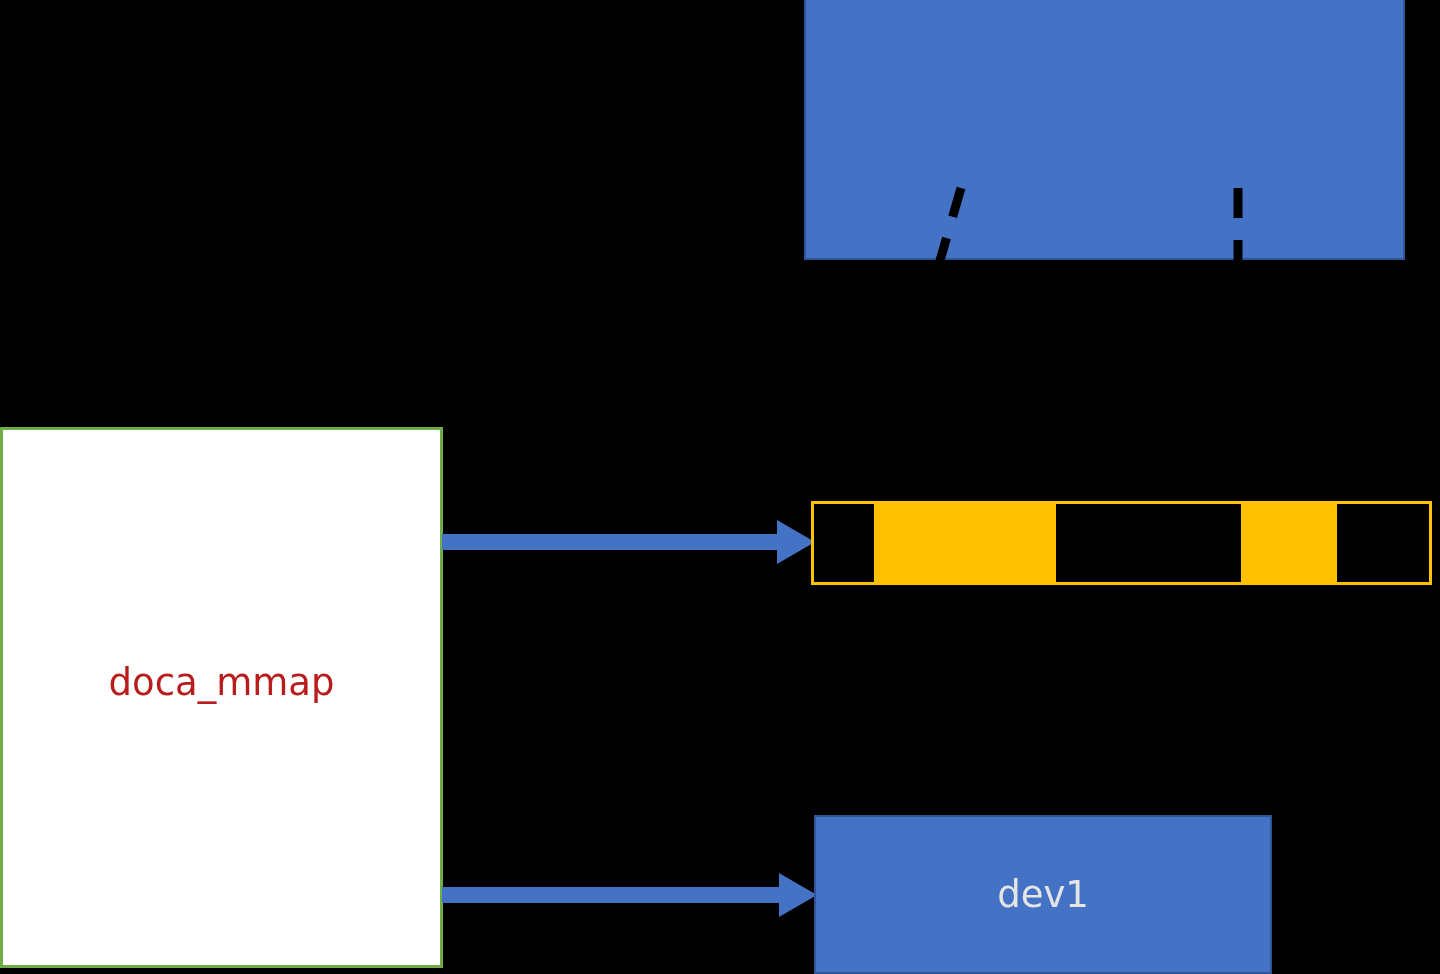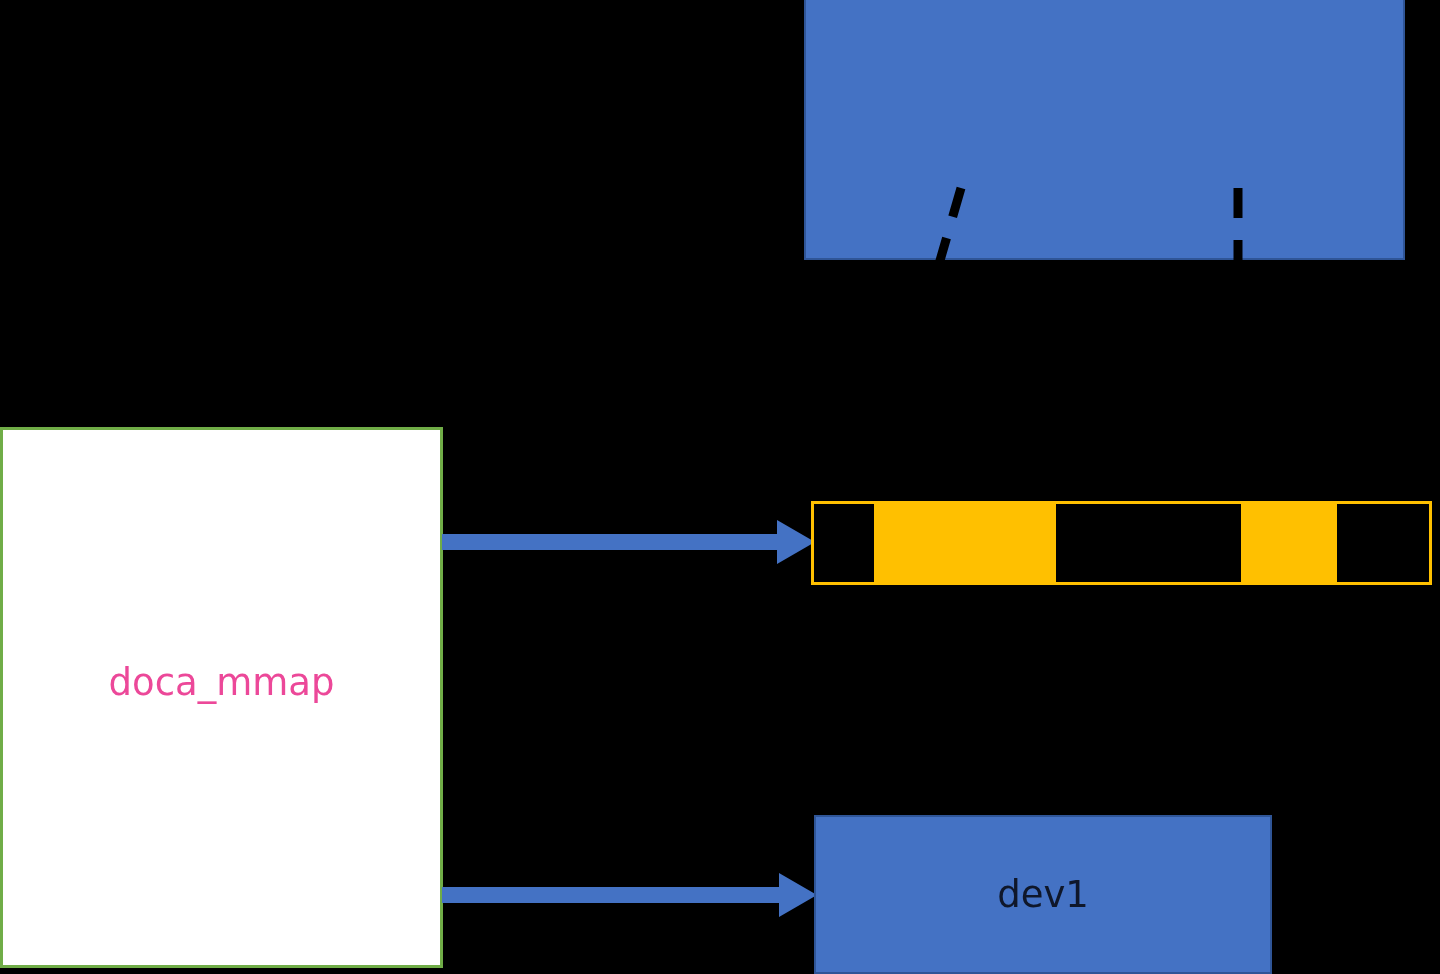--- a/index.html
+++ b/index.html
@@ -41,21 +41,21 @@
     background: #FFFFFF;
     border: 3px solid #70AD47;
     box-sizing: border-box;
   }
   .mmap-label {
     position: absolute;
     left: 0;
     right: 0;
     top: 234px;
     text-align: center;
-    color: #ec4899;
+    color: #b91c1c;
     font-size: 37px;
     line-height: 1;
   }
 
   
   .arrow { position: absolute; }
 
   
   .mem-strip {
     position: absolute;
@@ -81,21 +81,21 @@
     display: flex;
   }
   .dev-box {
     flex: 1 1 0;
     background: #4472C4;
     border: 2px solid #2F5597;
     box-sizing: border-box;
     display: flex;
     align-items: center;
     justify-content: center;
-    color: #0f172a;
+    color: #e5e5e5;
     font-size: 37px;
     line-height: 1;
   }
 </style>
 </head>
 <body>
 
 <div id="canvas">
 
   <div class="buf-panel">

